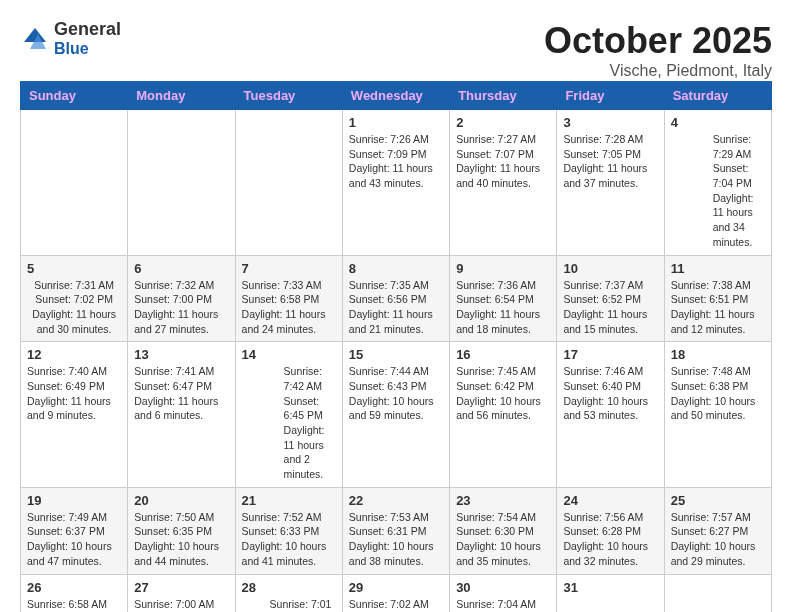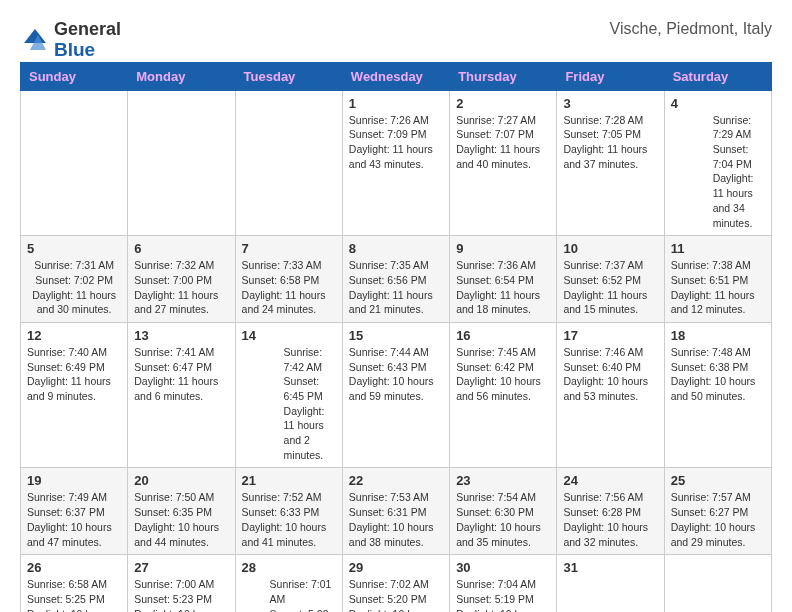--- a/index.html
+++ b/index.html
@@ -24,21 +24,21 @@
       display: flex;
       flex-direction: column;
       line-height: 1.1;
     }
     .logo-general {
       font-size: 18px;
       font-weight: bold;
       color: #333;
     }
     .logo-blue {
-      font-size: 19px;
+      font-size: 16px;
       font-weight: bold;
       color: #1a5faa;
     }
     .logo-icon {
       width: 30px;
       height: 30px;
       margin-right: 4px;
     }
     .title-block {
       text-align: right;
@@ -102,20 +102,21 @@
     <svg class="logo-icon" viewBox="0 0 30 30">
       <polygon points="15,4 26,18 4,18" fill="#1a5faa"></polygon>
       <polygon points="18,10 26,25 10,25" fill="#4a90d9" opacity="0.7"></polygon>
     </svg>
     <div class="logo-text">
       <span class="logo-general">General</span>
       <span class="logo-blue">Blue</span>
     </div>
   </div>
   <div class="title-block">
+    <div class="month-title">October 2025</div>
     <div class="location">Vische, Piedmont, Italy</div>
   </div>
 </div>
 
 <table class="calendar">
   <thead>
     <tr>
     <th>Sunday</th>
         <th>Monday</th>
         <th>Tuesday</th>

